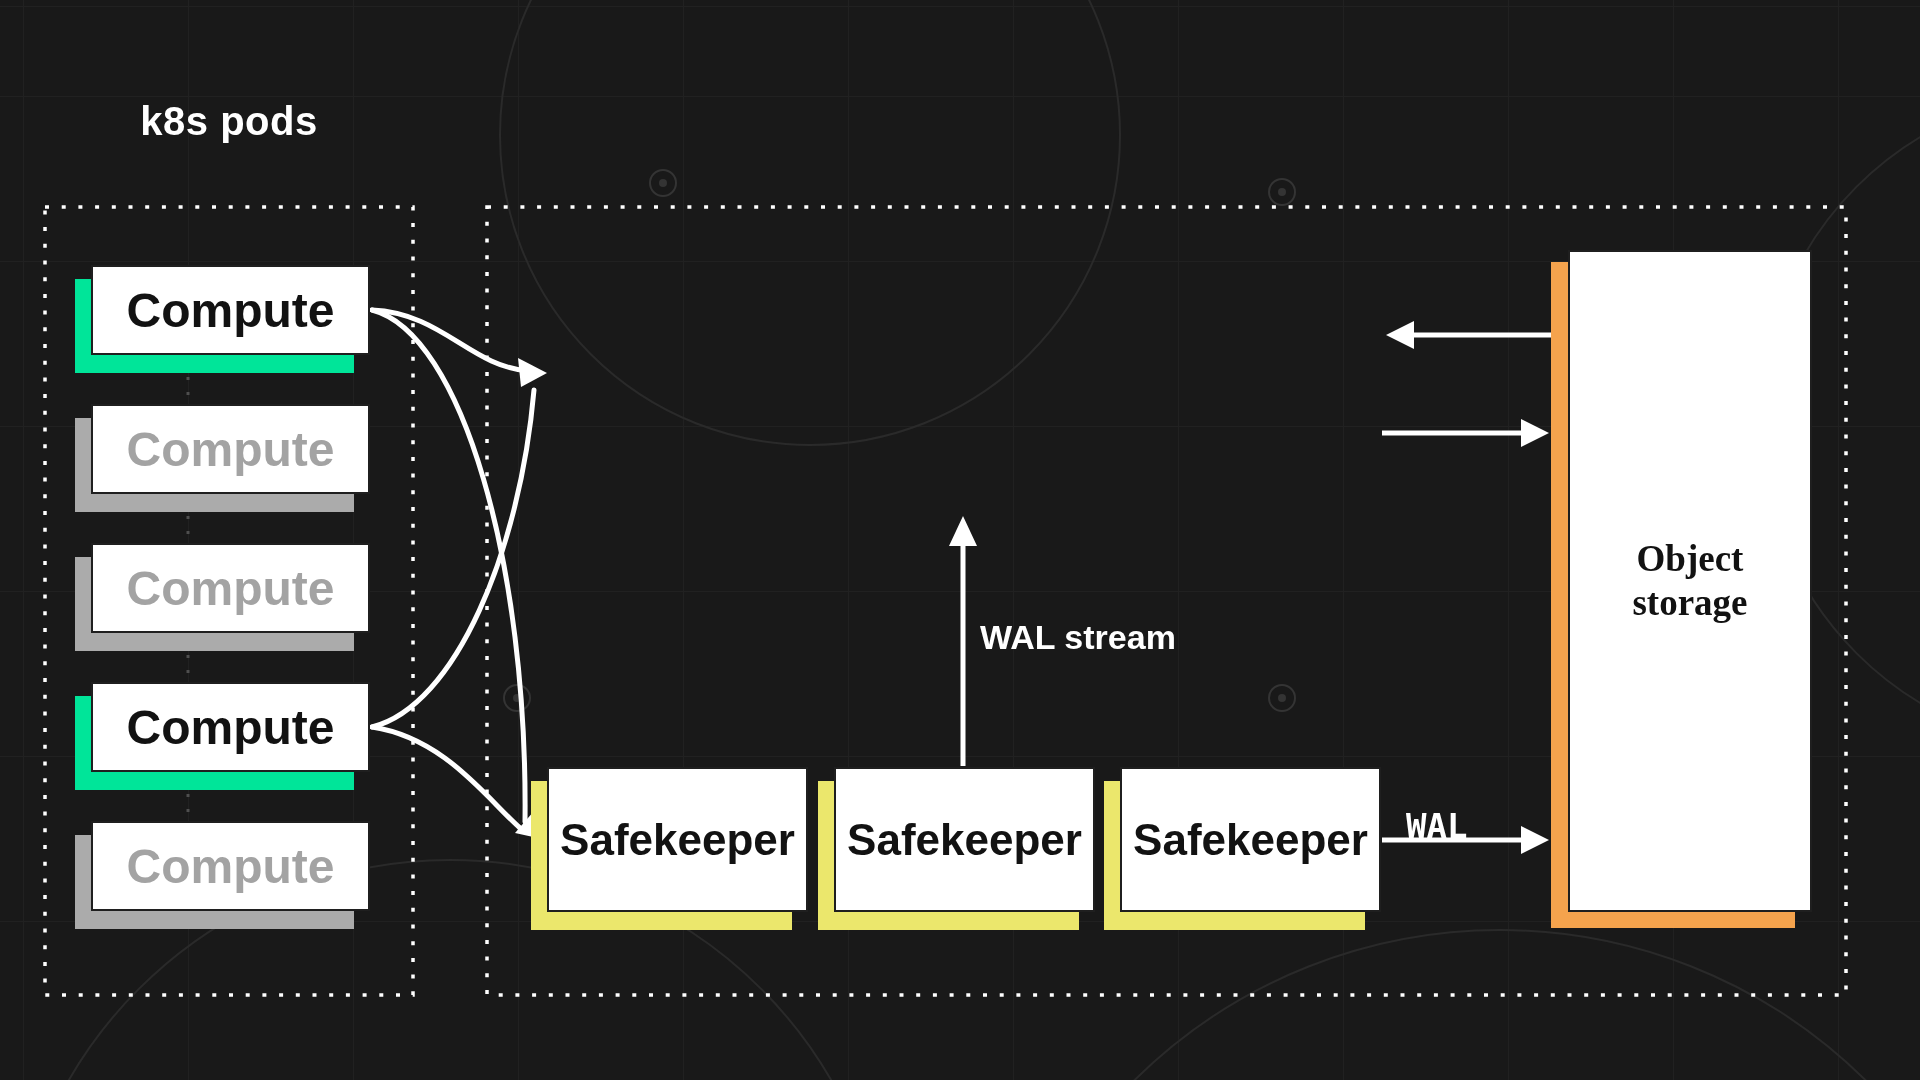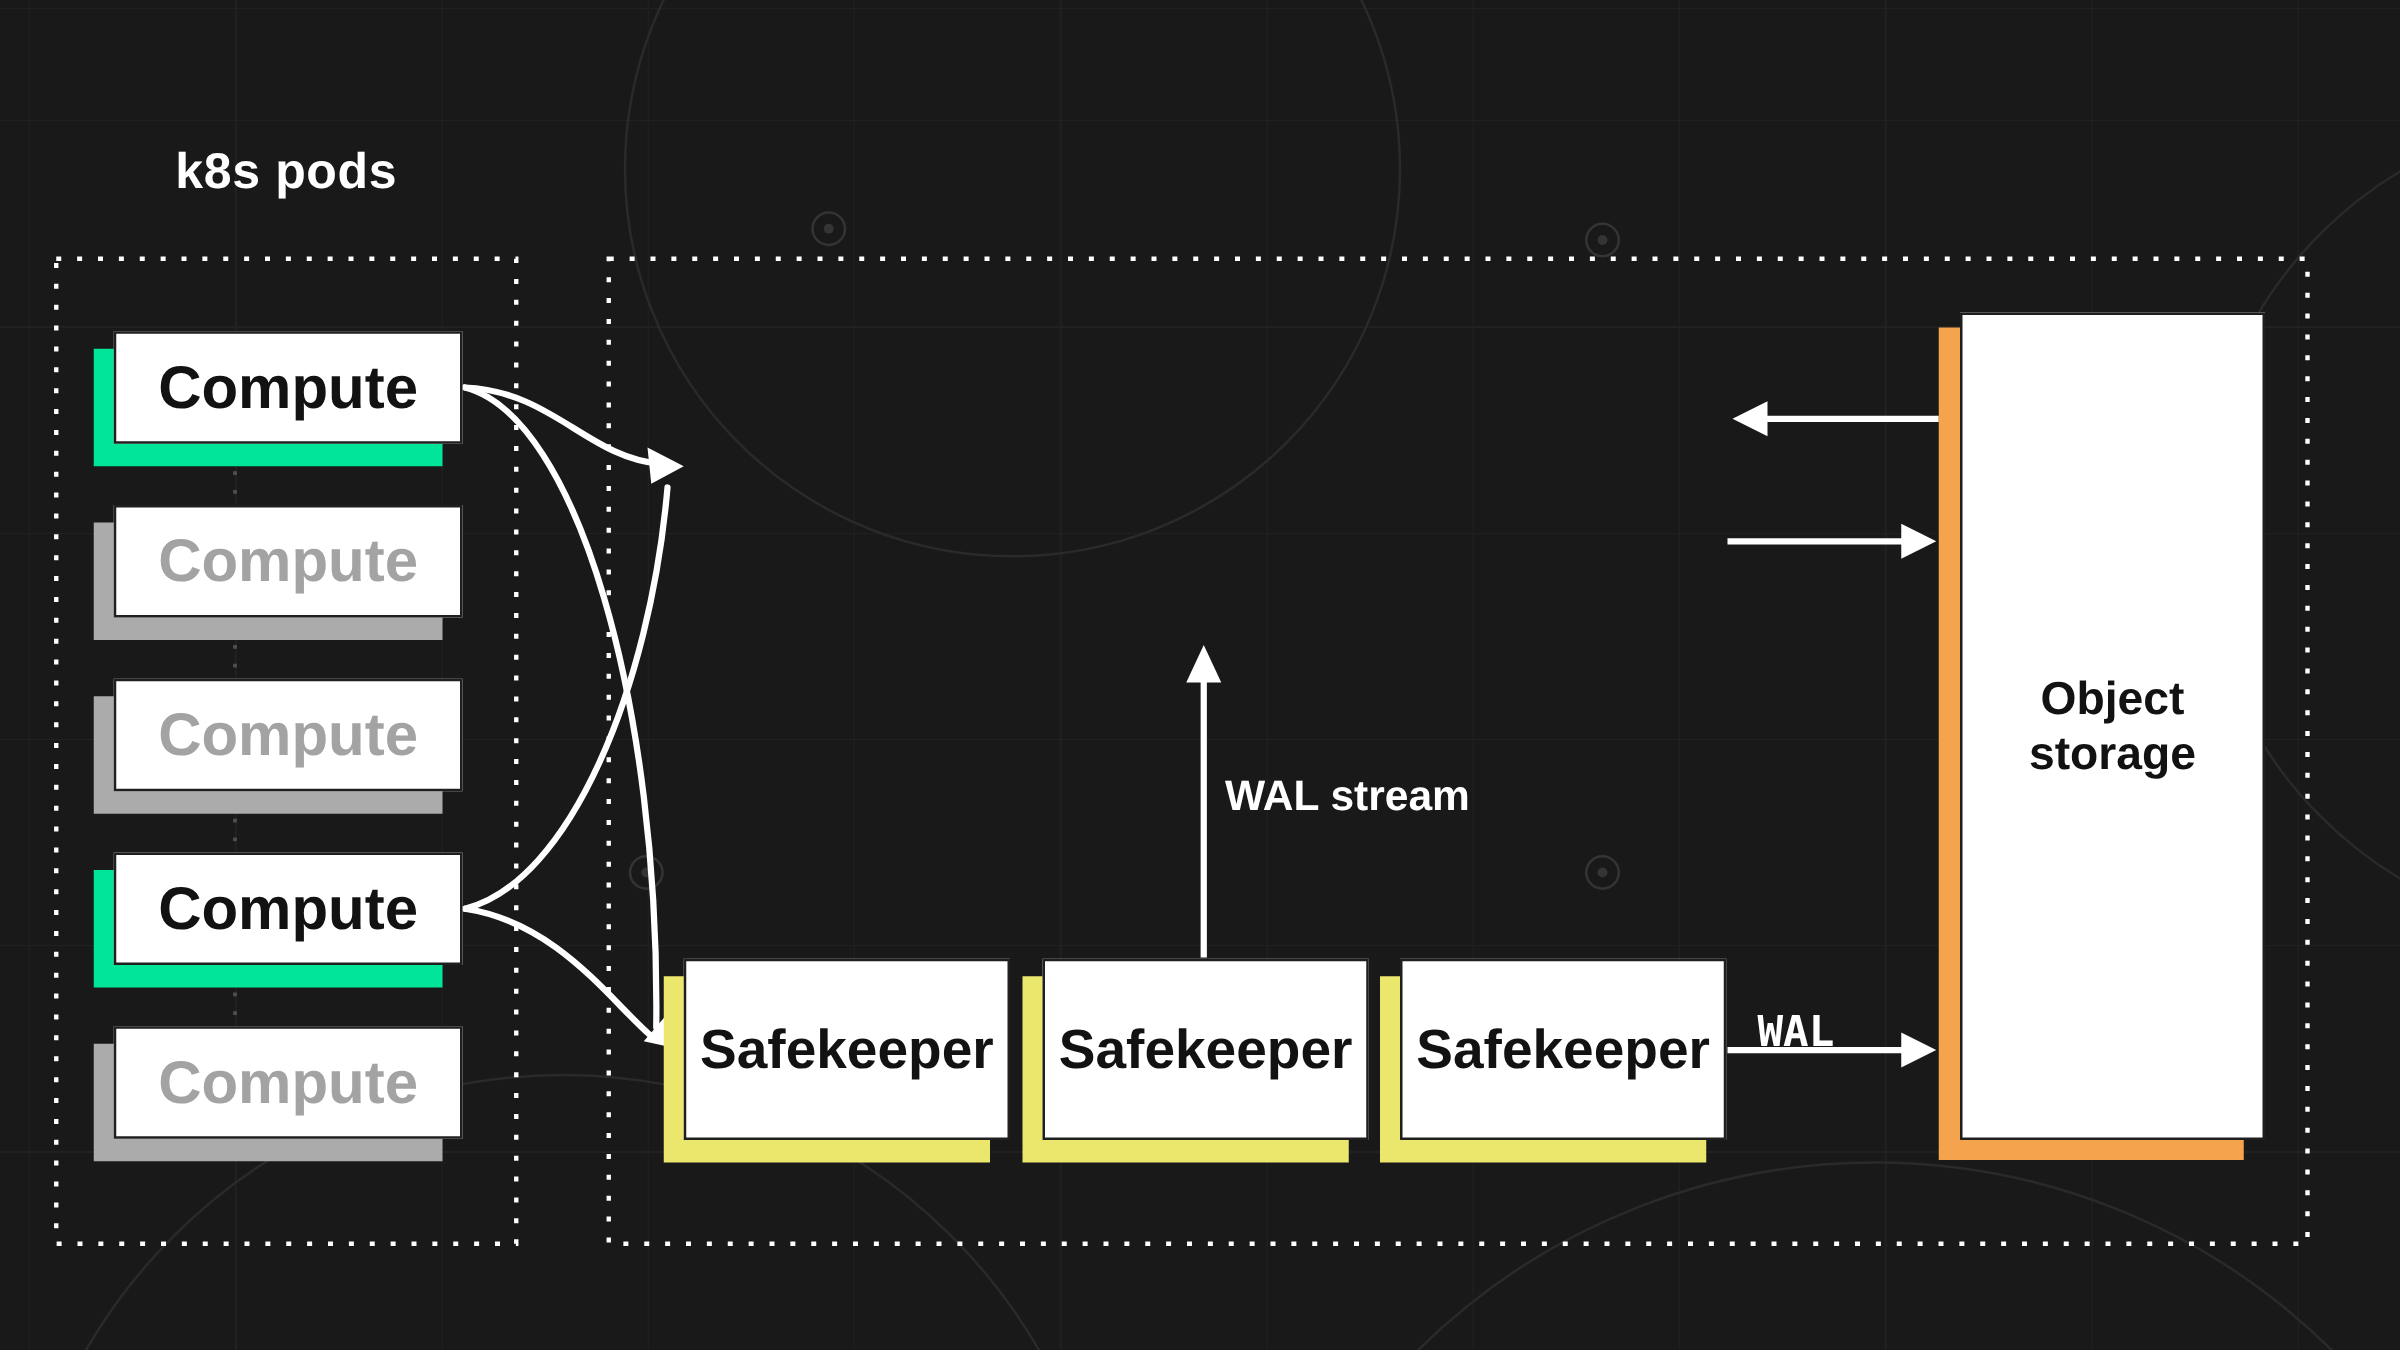--- a/index.html
+++ b/index.html
@@ -6,21 +6,21 @@
   #stage{
     position:relative;width:1920px;height:1080px;overflow:hidden;
     background-color:var(--bg,#191919);
     background-image:
       repeating-linear-gradient(to right, #212121 0 1px, transparent 1px 165px),
       repeating-linear-gradient(to bottom, #212121 0 1px, transparent 1px 165px);
     background-position:23px 96px;
     font-family:"Liberation Sans", sans-serif;
   }
   .zone-title{
-    position:absolute;top:112px;height:50px;
+    position:absolute;top:96px;height:50px;
     display:flex;align-items:center;justify-content:center;
     color:var(--text_light,#fff);font-size:40px;font-weight:700;letter-spacing:0.5px;
   }
   #title-left{left:45px;width:368px;}
   #title-right{left:487px;width:1359px;}
   .sbox{position:absolute;}
   .sbox .accent{
     position:absolute;left:-16px;top:14px;width:100%;height:calc(100% + 4px);
   }
   .sbox .face{
@@ -39,21 +39,21 @@
   #pageserver .accent{background:var(--accent_purple,#a49bf6);left:-16px;top:13px;height:calc(100% + 3px);}
   #pageserver .face{font-size:38px;}
   .safekeeper{top:767px;width:261px;height:145px;}
   .safekeeper .accent{background:var(--accent_yellow,#ebe76c);}
   .safekeeper .face{font-size:44px;text-align:center;}
   #safekeeper-0{left:547px;}
   #safekeeper-1{left:834px;}
   #safekeeper-2{left:1120px;}
   #object-storage{left:1568px;top:250px;width:244px;height:662px;}
   #object-storage .accent{background:var(--accent_orange,#f5a34d);left:-17px;top:12px;height:calc(100% + 4px);}
-  #object-storage .face{font-size:37px;font-family:Liberation Sans, sans-serif;line-height:1.2;padding:0 30px;}
+  #object-storage .face{font-size:37px;font-family:Liberation Serif, serif;line-height:1.2;padding:0 30px;}
   .flow-label{
     position:absolute;color:var(--text_light,#fff);font-weight:700;font-size:34px;white-space:nowrap;
   }
   #wal-stream-label{left:980px;top:618px;}
   #wal-label{left:1406px;top:806px;font-family:"DejaVu Sans Mono", monospace;}
   svg{position:absolute;left:0;top:0;pointer-events:none;}
   #decor-layer{z-index:0;}
   .box-layer{z-index:1;}
   .txt{z-index:2;}
 </style>

